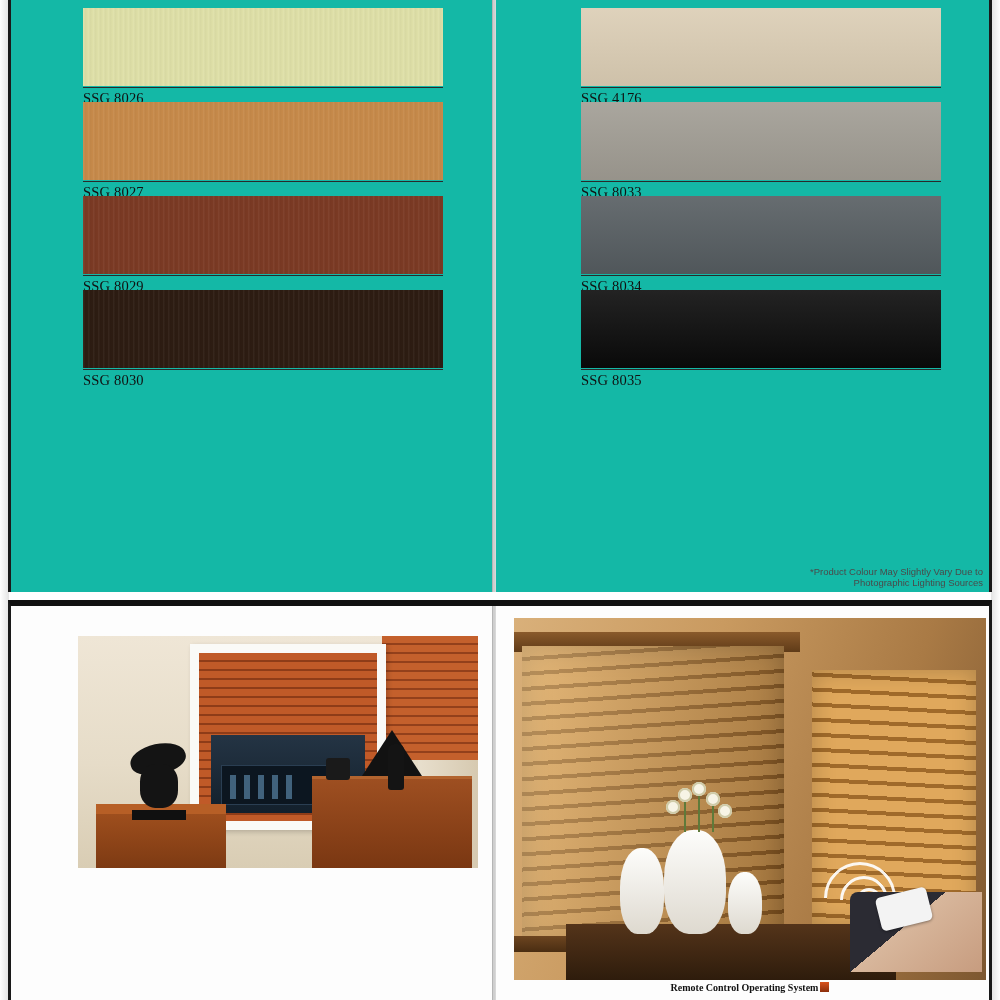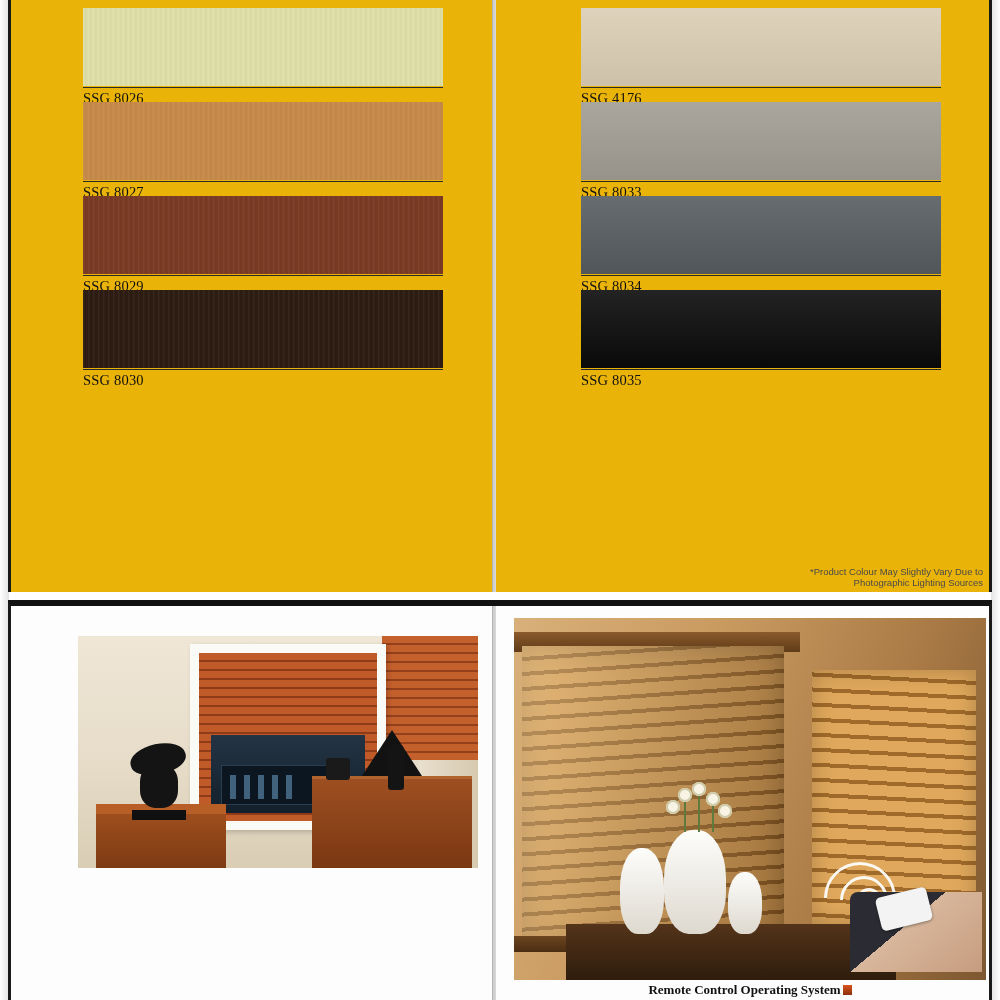--- a/index.html
+++ b/index.html
@@ -19,21 +19,21 @@
 
   
   .spread {
     position: absolute;
     background: #ffffff;
   }
   .spread-top {
     left: 8px; top: 0; width: 984px; height: 592px;
     border-left: 3px solid #1a1a1a;
     border-right: 3px solid #1a1a1a;
-    background: #eab308;
+    background: #14b8a6;
   }
   .spread-bottom {
     left: 8px; top: 600px; width: 984px; height: 400px;
     border-left: 3px solid #1a1a1a;
     border-right: 3px solid #1a1a1a;
     border-top: 6px solid #111;
     background: #fdfdfd;
   }
   .page-gutter {
     position: absolute;
@@ -281,21 +281,21 @@
   .waves .w1 { width: 26px; height: 26px; bottom: 12px; right: 8px; }
   .waves .w2 { width: 48px; height: 48px; bottom: 2px; right: 2px; }
   .waves .w3 { width: 72px; height: 72px; bottom: -8px; right: -6px; }
 
   .caption {
     position: absolute;
     left: 514px; top: 982px; width: 472px;
     text-align: center;
     font-family: "Liberation Serif", serif;
     font-weight: bold;
-    font-size: 13px;
+    font-size: 10px;
     color: #111;
   }
   .caption-mark {
     display: inline-block;
     width: 9px; height: 10px;
     margin-left: 2px;
     vertical-align: -1px;
     background: linear-gradient(180deg,#d9531e,#8c2f0c);
   }
 

